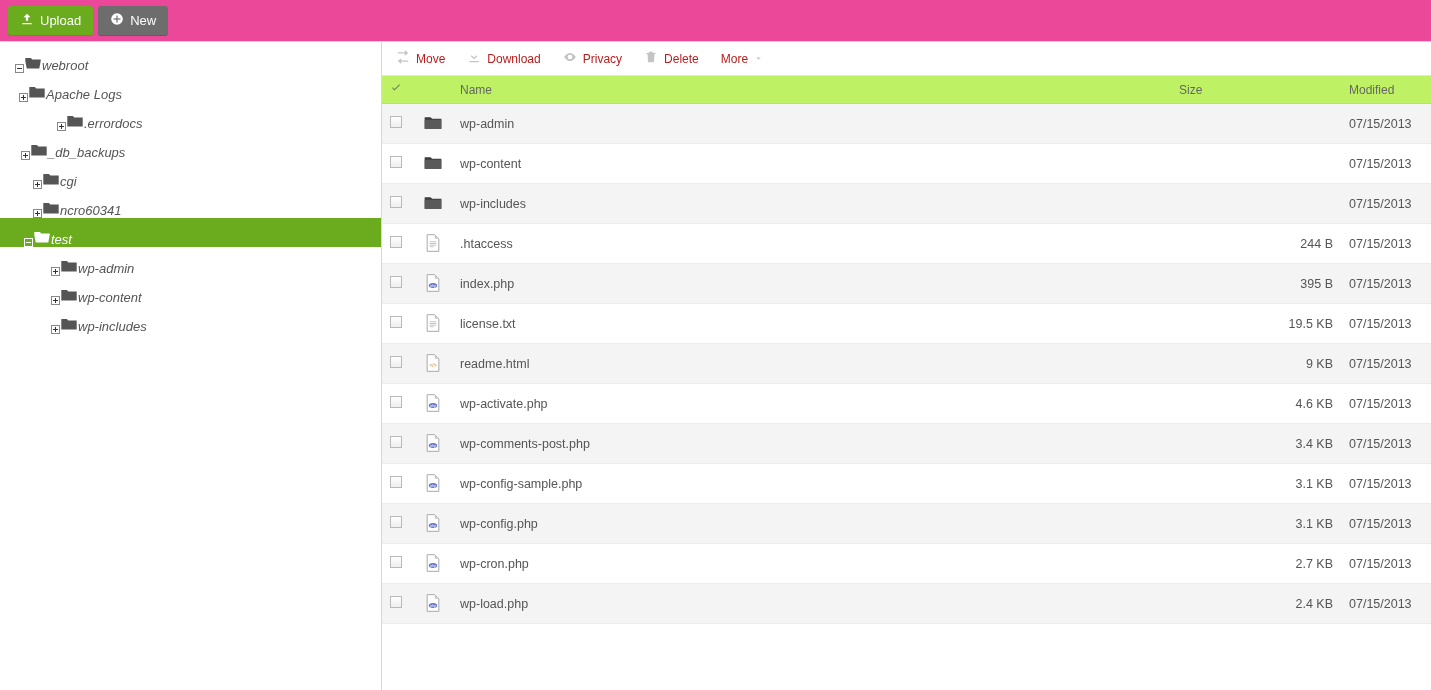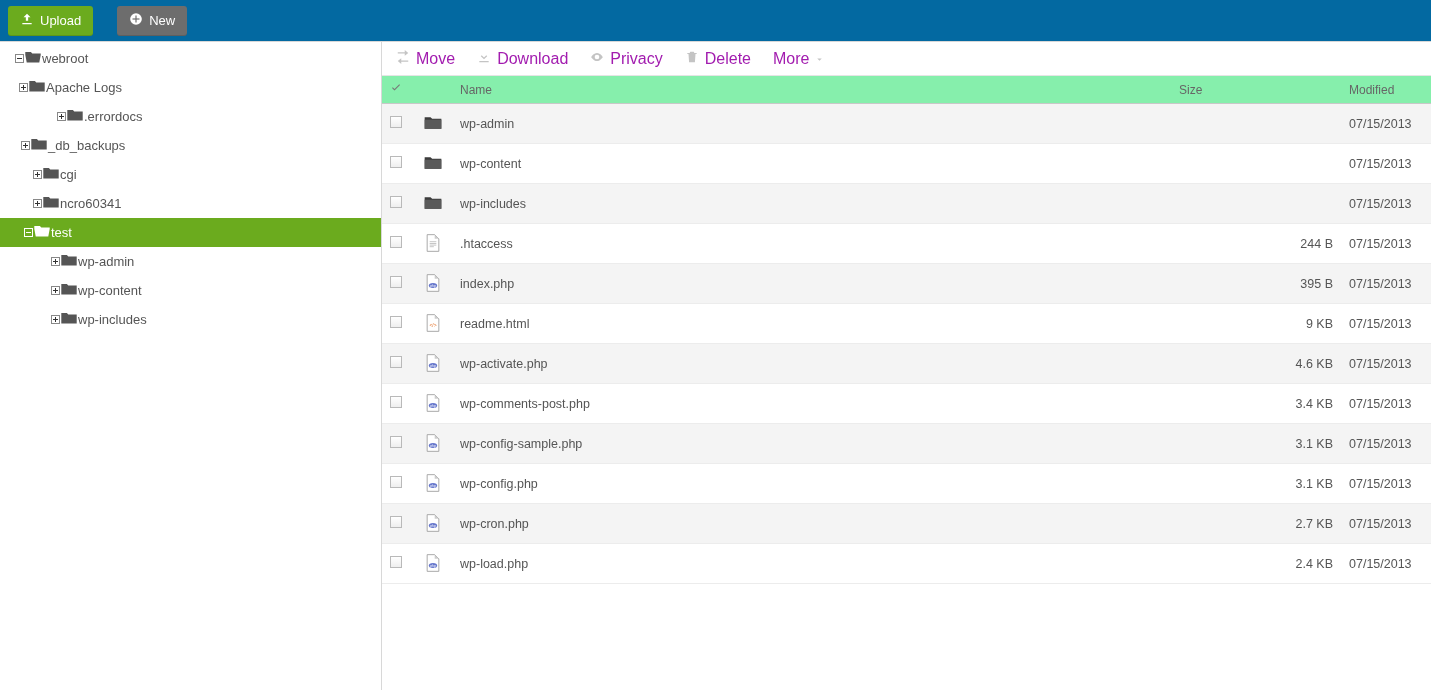--- a/index.html
+++ b/index.html
@@ -8,26 +8,26 @@
     font-family: "Helvetica Neue", Helvetica, Arial, sans-serif;
     font-size: 13px;
     color: #555;
     background: #fff;
     overflow: hidden;
   }
 
   
   .topbar {
     height: 42px;
-    background: #0369a1;
+    background: #ec4899;
     border-bottom: 1px solid #d8d8d8;
     display: flex;
     align-items: center;
     padding: 4px 8px;
-    gap: 24px;
+    gap: 5px;
   }
   .btn {
     display: inline-flex;
     align-items: center;
     gap: 6px;
     height: 30px;
     padding: 0 12px;
     border: none;
     border-radius: 3px;
     font-size: 13px;
@@ -54,25 +54,26 @@
     flex: 1 1 auto;
     display: flex;
     flex-direction: column;
     overflow: hidden;
   }
 
   
   .tree-row {
     height: 29px;
     display: flex;
-    align-items: center;
+    align-items: flex-end;
     gap: 0;
     cursor: pointer;
     color: #555;
     white-space: nowrap;
+    font-style: italic;
   }
   .tree-row.selected {
     background: #6bab1e;
     color: #fff;
   }
   .tree-row .expander {
     width: 10px; height: 10px;
     flex: 0 0 auto;
     display: inline-flex; align-items: center; justify-content: center;
   }
@@ -83,22 +84,22 @@
   .tree-row:not(.selected) .expander svg rect.b { fill: #333; }
   .tree-row.selected .expander svg rect.b { fill: #fff; }
 
   
   .actionbar {
     height: 34px;
     display: flex;
     align-items: center;
     gap: 22px;
     padding: 0 14px;
-    color: #a21caf;
-    font-size: 16px;
+    color: #b91c1c;
+    font-size: 12px;
     border-bottom: 1px solid #e5e5e5;
   }
   .act {
     display: inline-flex;
     align-items: center;
     gap: 6px;
     cursor: default;
   }
   .act svg { width: 14px; height: 14px; fill: #c4c4c4; }
   .act.more svg { width: 9px; height: 9px; }
@@ -109,21 +110,21 @@
     width: 100%;
     border-collapse: collapse;
   }
   table.files thead th {
     text-align: left;
     font-weight: normal;
     font-size: 12px;
     color: #666;
     padding: 6px 8px;
     border-bottom: 1px solid #c8c8c8;
-    background: #86efac;
+    background: #bef264;
     position: sticky; top: 0;
   }
   table.files tbody tr { height: 40px; }
   table.files tbody tr:nth-child(odd) { background: #f4f4f4; }
   table.files tbody tr:nth-child(even) { background: #fff; }
   table.files td {
     padding: 0 8px;
     font-size: 12.5px;
     color: #555;
     border-bottom: 1px solid #ececec;
@@ -406,20 +407,31 @@
                   </svg>
                 </span></td>
               <td>index.php</td>
               <td class="col-size">395 B</td>
               <td class="col-mod">07/15/2013</td>
             </tr>
             <tr>
               <td class="col-chk"><span class="chk"></span></td>
               <td class="col-icon"><span class="fico">
                   <svg viewBox="0 0 24 24">
+                    <use href="#ico-file-text"></use>
+                  </svg>
+                </span></td>
+              <td>license.txt</td>
+              <td class="col-size">19.5 KB</td>
+              <td class="col-mod">07/15/2013</td>
+            </tr>
+            <tr>
+              <td class="col-chk"><span class="chk"></span></td>
+              <td class="col-icon"><span class="fico">
+                  <svg viewBox="0 0 24 24">
                     <use href="#ico-file-html"></use>
                   </svg>
                 </span></td>
               <td>readme.html</td>
               <td class="col-size">9 KB</td>
               <td class="col-mod">07/15/2013</td>
             </tr>
             <tr>
               <td class="col-chk"><span class="chk"></span></td>
               <td class="col-icon"><span class="fico">

